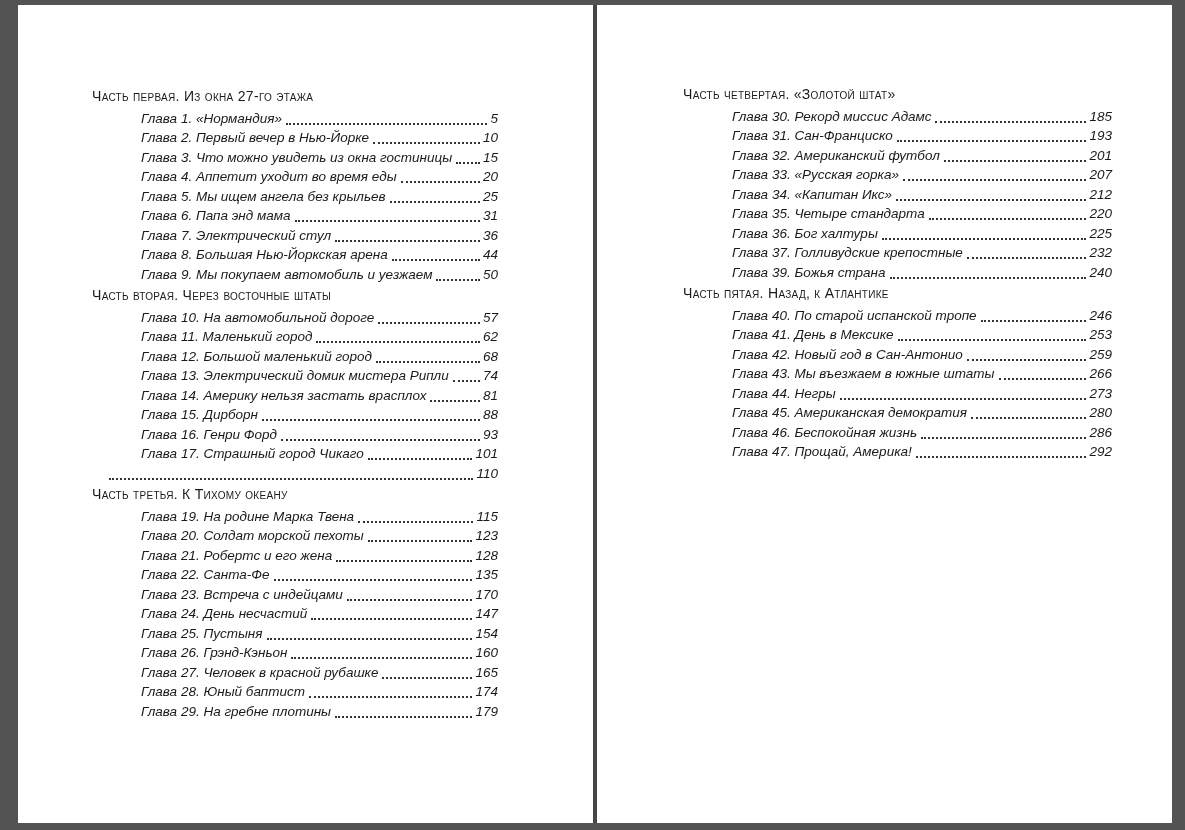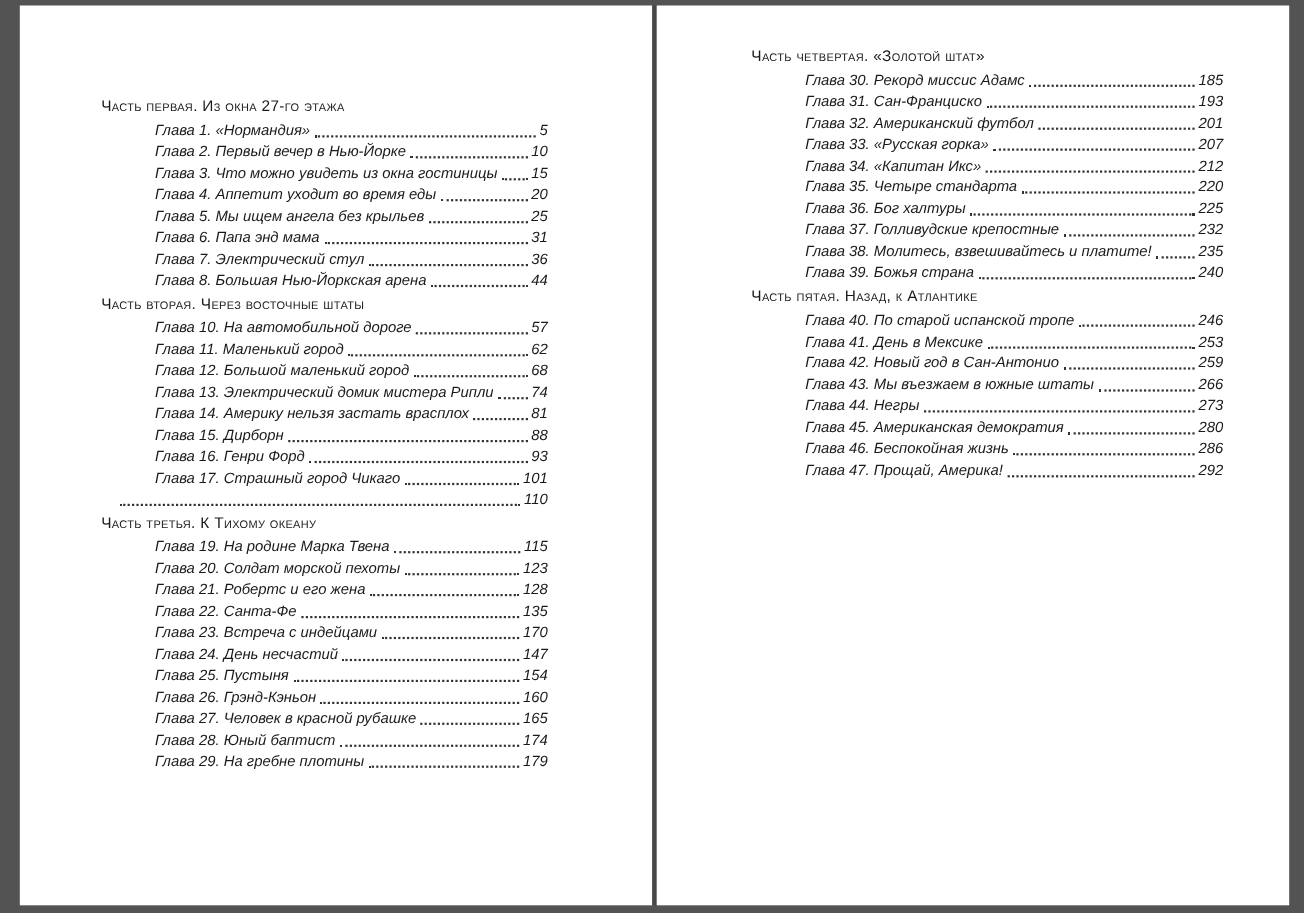--- a/index.html
+++ b/index.html
@@ -18,21 +18,21 @@
   .page {
     background: #ffffff;
     width: 575px; height: 818px;
     color: #1a1a1a;
   }
   .gutter {
     width: 4px; height: 818px;
     background: #474747;
   }
   .page-left  { padding: 82px 95px 0 74px; }
-  .page-right { padding: 36px 60px 0 86px; }
+  .page-right { padding: 80px 60px 0 86px; }
 
   .part-heading {
     font-variant: small-caps;
     font-size: 14px;
     line-height: 19.5px;
     letter-spacing: 0.3px;
     color: #1a1a1a;
     margin-bottom: 2px;
   }
   .toc-section + .toc-section .part-heading { margin-top: 2px; }
@@ -99,20 +99,25 @@
           <div class="toc-entry">
             <span class="entry-title">Глава 7. Электрический стул</span>
             <span class="dot-leader"></span>
             <span class="entry-page">36</span>
           </div>
           <div class="toc-entry">
             <span class="entry-title">Глава 8. Большая Нью-Йоркская арена</span>
             <span class="dot-leader"></span>
             <span class="entry-page">44</span>
           </div>
+          <div class="toc-entry">
+            <span class="entry-title">Глава 9. Мы покупаем автомобиль и уезжаем</span>
+            <span class="dot-leader"></span>
+            <span class="entry-page">50</span>
+          </div>
         </div>
         <div class="toc-section">
           <div class="part-heading">Часть вторая. Через восточные штаты</div>
           <div class="toc-entry">
             <span class="entry-title">Глава 10. На автомобильной дороге</span>
             <span class="dot-leader"></span>
             <span class="entry-page">57</span>
           </div>
           <div class="toc-entry">
             <span class="entry-title">Глава 11. Маленький город</span>
@@ -253,25 +258,20 @@
             <span class="entry-title">Глава 36. Бог халтуры</span>
             <span class="dot-leader"></span>
             <span class="entry-page">225</span>
           </div>
           <div class="toc-entry">
             <span class="entry-title">Глава 37. Голливудские крепостные</span>
             <span class="dot-leader"></span>
             <span class="entry-page">232</span>
           </div>
           <div class="toc-entry">
-            <span class="entry-title">Глава 38. Молитесь, взвешивайтесь и платите!</span>
-            <span class="dot-leader"></span>
-            <span class="entry-page">235</span>
-          </div>
-          <div class="toc-entry">
             <span class="entry-title">Глава 39. Божья страна</span>
             <span class="dot-leader"></span>
             <span class="entry-page">240</span>
           </div>
         </div>
         <div class="toc-section">
           <div class="part-heading">Часть пятая. Назад, к Атлантике</div>
           <div class="toc-entry">
             <span class="entry-title">Глава 40. По старой испанской тропе</span>
             <span class="dot-leader"></span>

